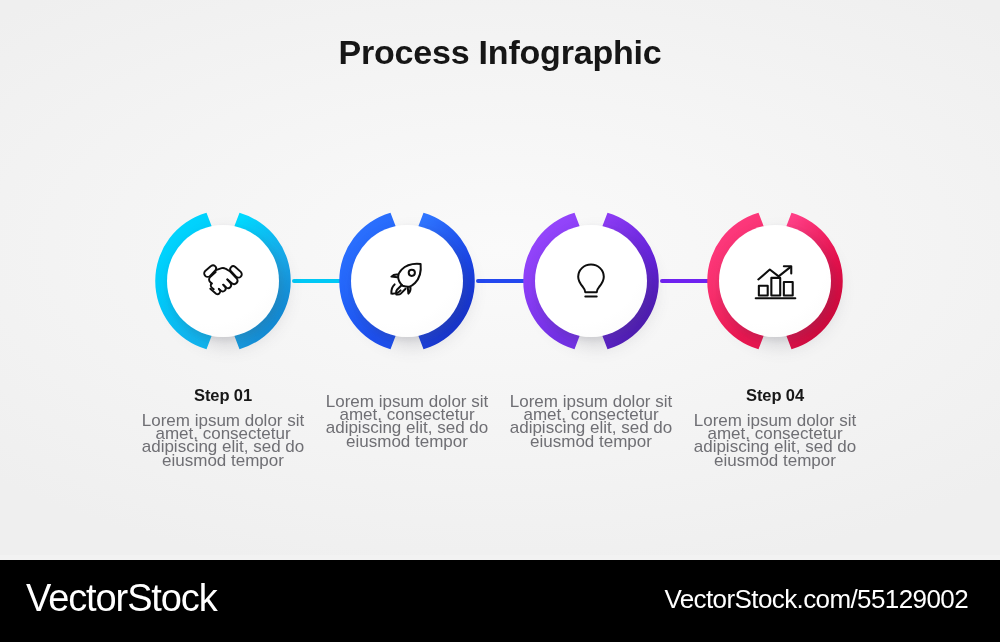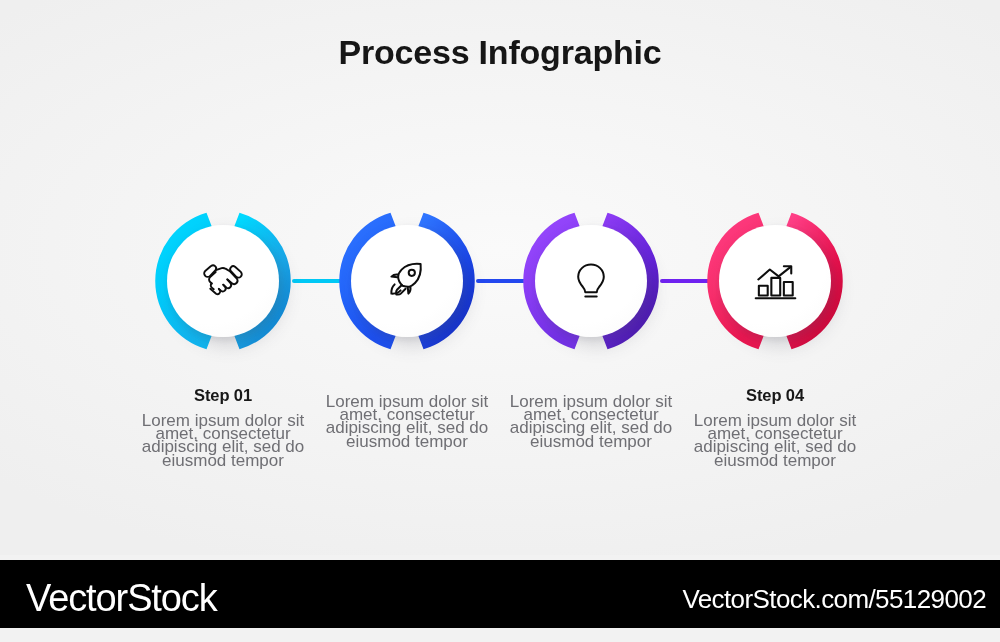--- a/index.html
+++ b/index.html
@@ -100,35 +100,35 @@
     color: #6f6f74;
     padding: 0 14px;
   }
 
   
   #footer {
     position: absolute;
     left: 0;
     top: 560px;
     width: 1000px;
-    height: 68px;
+    height: 82px;
     background: #000000;
   }
   #wm-brand {
     position: absolute;
     left: 26px;
     top: 17px;
     font-size: 38px;
     font-weight: normal;
     color: #ffffff;
     letter-spacing: -1.1px;
   }
   #wm-url {
     position: absolute;
-    right: 14px;
+    right: 32px;
     top: 24px;
     font-size: 26px;
     color: #ffffff;
     letter-spacing: -0.6px;
   }
 </style>
 </head>
 <body>
 
 <div id="canvas">

